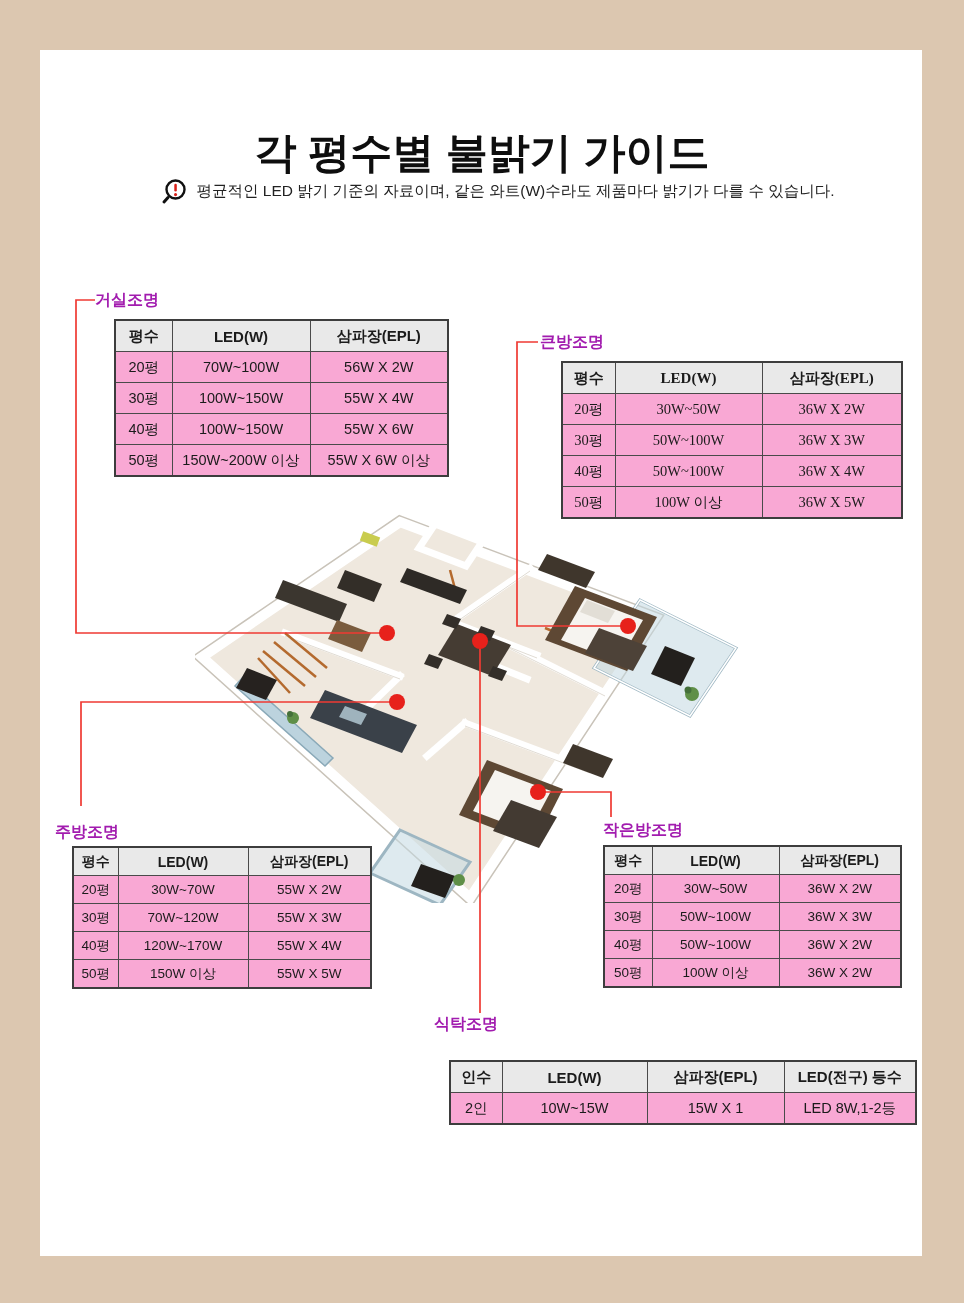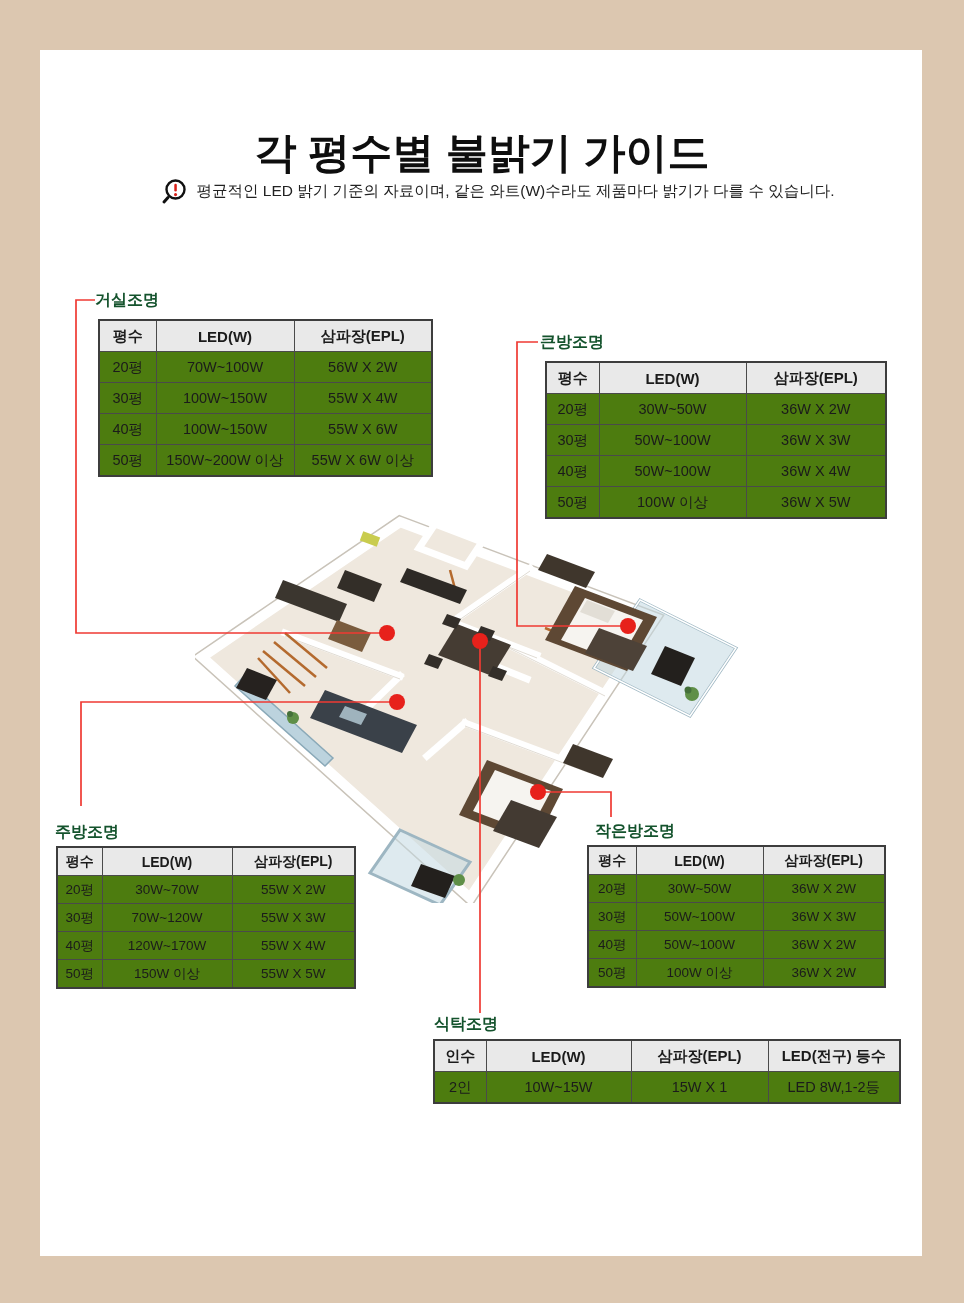--- a/index.html
+++ b/index.html
@@ -5,38 +5,38 @@
   html,body{margin:0;padding:0;}
   body{font-family:"Liberation Sans","DejaVu Sans",sans-serif;}
   .canvas{position:relative;width:964px;height:1303px;background:#dcc7b0;overflow:hidden;}
   .sheet{position:absolute;left:40px;top:50px;width:882px;height:1206px;background:#ffffff;z-index:1;}
   .page-title{position:absolute;left:0;right:0;top:97px;text-align:center;
     font-size:42px;font-weight:900;letter-spacing:0px;color:#0e0e0e;z-index:4;}
   .notice{position:absolute;left:0;right:0;top:178px;display:flex;justify-content:center;
     align-items:center;gap:8px;font-size:15.5px;color:#222;z-index:4;padding-left:32px;}
   .notice svg{display:block;}
   .sec{position:absolute;z-index:4;}
-  .sec-label{font-size:16px;font-weight:bold;color:#14532d;line-height:18px;}
-  .sec table{border-collapse:collapse;table-layout:fixed;background:#4d7c0f;border:2px solid #3d3d3d;}
+  .sec-label{font-size:16px;font-weight:bold;color:#a21caf;line-height:18px;}
+  .sec table{border-collapse:collapse;table-layout:fixed;background:#f9a8d4;border:2px solid #3d3d3d;margin-left:16px;}
   .sec th,.sec td{border:1.5px solid #4a4a4a;text-align:center;vertical-align:middle;
     padding:0;color:#1b1b1b;white-space:nowrap;overflow:hidden;}
   .sec th{background:#e9e9e9;font-weight:700;font-size:15px;height:30px;}
   .sec td{font-size:14.5px;height:30px;}
   .sec.compact th{height:27px;font-size:14px;}
   .sec.compact td{height:27px;font-size:13.5px;}
   #sec-living{left:98px;top:291px;}
   #sec-living .sec-label{margin:0 0 10px -3px;}
-  #sec-bigroom{left:545px;top:333px;}
+  #sec-bigroom{left:545px;top:333px;font-family:Liberation Serif, serif;}
   #sec-bigroom .sec-label{margin:0 0 10px -5px;}
   #sec-kitchen{left:56px;top:808px;}
   #sec-kitchen .sec-label{margin:15px 0 5px -1px;}
   #sec-smallroom{left:587px;top:822px;}
-  #sec-smallroom .sec-label{margin:0 0 5px 8px;}
+  #sec-smallroom .sec-label{margin:0 0 5px 16px;font-family:Liberation Mono, monospace;}
   #sec-dining{left:433px;top:1015px;}
-  #sec-dining .sec-label{margin:0 0 6px 1px;}
+  #sec-dining .sec-label{margin:0 0 27px 1px;}
   .floorplan{position:absolute;left:195px;top:508px;z-index:2;}
   .overlay{position:absolute;left:0;top:0;z-index:3;pointer-events:none;}
 </style>
 </head>
 <body>
 
 <div class="canvas">
   <div class="sheet"></div>
 
   <h1 class="page-title">각 평수별 불밝기 가이드</h1>

